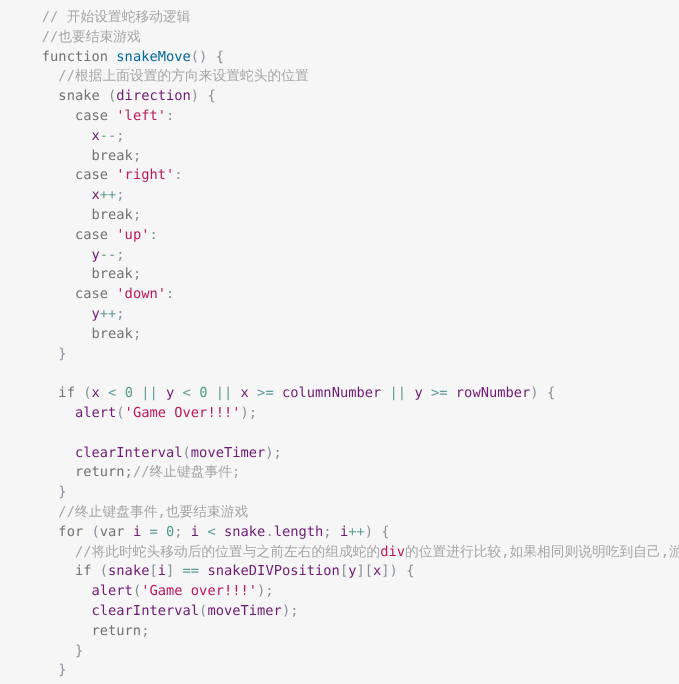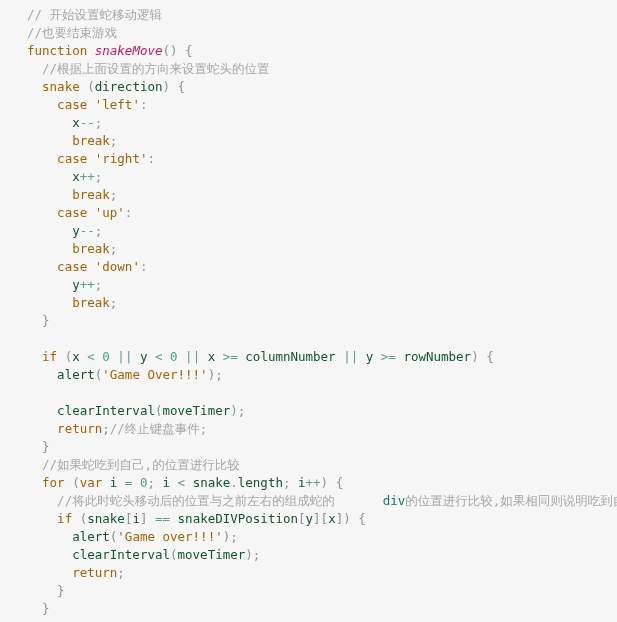--- a/index.html
+++ b/index.html
@@ -21,36 +21,36 @@
     box-sizing: border-box;
     padding: 6px 0 0 0;
     overflow: hidden;
     position: relative;
   }
   .code-line {
     height: 18px;
     line-height: 18px;
     font-size: 12.5px;
     white-space: pre;
-    padding-left: 27px;
+    padding-left: 38px;
     letter-spacing: 0px;
     overflow: hidden;
   }
   
   .t-comment   { color: #a6a6a6; }
-  .t-keyword   { color: #a16207; }
-  .t-function  { color: #be185d; font-style: italic; }
-  .t-string    { color: #a16207; }
+  .t-keyword   { color: #737373; }
+  .t-function  { color: #0369a1; }
+  .t-string    { color: #be185d; }
   .t-number    { color: #4f9e8c; }
   .t-plain     { color: #70808c; }
   .t-punct     { color: #8a9199; }
   .t-operator  { color: #5e9c93; }
-  .t-ident     { color: #14532d; }
+  .t-ident     { color: #701a75; }
   .t-brace     { color: #8a9199; }
-  .t-cjk-embed { color: #0f766e; margin-left: 48px; }
+  .t-cjk-embed { color: #be185d; }
   .code-line .t-comment,
   .code-line .t-cjk-embed {
     font-family: "DejaVu Sans Mono", "Liberation Mono", monospace;
   }
 </style>
 </head>
 <body>
 
 <div id="code-surface">
     <div class="code-line"><span class="t-comment">// 开始设置蛇移动逻辑</span></div>
@@ -71,21 +71,21 @@
     <div class="code-line"><span class="t-plain">      </span><span class="t-ident">y</span><span class="t-operator">++</span><span class="t-punct">;</span></div>
     <div class="code-line"><span class="t-plain">      </span><span class="t-keyword">break</span><span class="t-punct">;</span></div>
     <div class="code-line"><span class="t-plain">  </span><span class="t-brace">}</span></div>
     <div class="code-line"><span class="t-plain">  </span></div>
     <div class="code-line"><span class="t-plain">  </span><span class="t-keyword">if</span><span class="t-punct"> (</span><span class="t-ident">x</span><span class="t-operator"> &lt; </span><span class="t-number">0</span><span class="t-operator"> || </span><span class="t-ident">y</span><span class="t-operator"> &lt; </span><span class="t-number">0</span><span class="t-operator"> || </span><span class="t-ident">x</span><span class="t-operator"> &gt;= </span><span class="t-ident">columnNumber</span><span class="t-operator"> || </span><span class="t-ident">y</span><span class="t-operator"> &gt;= </span><span class="t-ident">rowNumber</span><span class="t-punct">) {</span></div>
     <div class="code-line"><span class="t-plain">    </span><span class="t-ident">alert</span><span class="t-punct">(</span><span class="t-string">'Game Over!!!'</span><span class="t-punct">);</span></div>
     <div class="code-line"><span class="t-plain">    </span></div>
     <div class="code-line"><span class="t-plain">    </span><span class="t-ident">clearInterval</span><span class="t-punct">(</span><span class="t-ident">moveTimer</span><span class="t-punct">);</span></div>
     <div class="code-line"><span class="t-plain">    </span><span class="t-keyword">return</span><span class="t-punct">;</span><span class="t-comment">//终止键盘事件;</span></div>
     <div class="code-line"><span class="t-plain">  </span><span class="t-brace">}</span></div>
-    <div class="code-line"><span class="t-plain">  </span><span class="t-comment">//如果蛇吃到自己,的位置进行比较</span></div>
+    <div class="code-line"><span class="t-plain">  </span><span class="t-comment">//终止键盘事件,也要结束游戏</span></div>
     <div class="code-line"><span class="t-plain">  </span><span class="t-keyword">for</span><span class="t-punct"> (</span><span class="t-keyword">var</span><span class="t-plain"> </span><span class="t-ident">i</span><span class="t-operator"> = </span><span class="t-number">0</span><span class="t-punct">; </span><span class="t-ident">i</span><span class="t-operator"> &lt; </span><span class="t-ident">snake</span><span class="t-punct">.</span><span class="t-ident">length</span><span class="t-punct">; </span><span class="t-ident">i</span><span class="t-operator">++</span><span class="t-punct">) {</span></div>
     <div class="code-line"><span class="t-plain">    </span><span class="t-comment">//将此时蛇头移动后的位置与之前左右的组成蛇的</span><span class="t-cjk-embed">div</span><span class="t-comment">的位置进行比较,如果相同则说明吃到自己,游戏结</span></div>
     <div class="code-line"><span class="t-plain">    </span><span class="t-keyword">if</span><span class="t-punct"> (</span><span class="t-ident">snake</span><span class="t-punct">[</span><span class="t-ident">i</span><span class="t-punct">]</span><span class="t-operator"> == </span><span class="t-ident">snakeDIVPosition</span><span class="t-punct">[</span><span class="t-ident">y</span><span class="t-punct">][</span><span class="t-ident">x</span><span class="t-punct">]) {</span></div>
     <div class="code-line"><span class="t-plain">      </span><span class="t-ident">alert</span><span class="t-punct">(</span><span class="t-string">'Game over!!!'</span><span class="t-punct">);</span></div>
     <div class="code-line"><span class="t-plain">      </span><span class="t-ident">clearInterval</span><span class="t-punct">(</span><span class="t-ident">moveTimer</span><span class="t-punct">);</span></div>
     <div class="code-line"><span class="t-plain">      </span><span class="t-keyword">return</span><span class="t-punct">;</span></div>
     <div class="code-line"><span class="t-plain">    </span><span class="t-brace">}</span></div>
     <div class="code-line"><span class="t-plain">  </span><span class="t-brace">}</span></div>
   </div>
 

